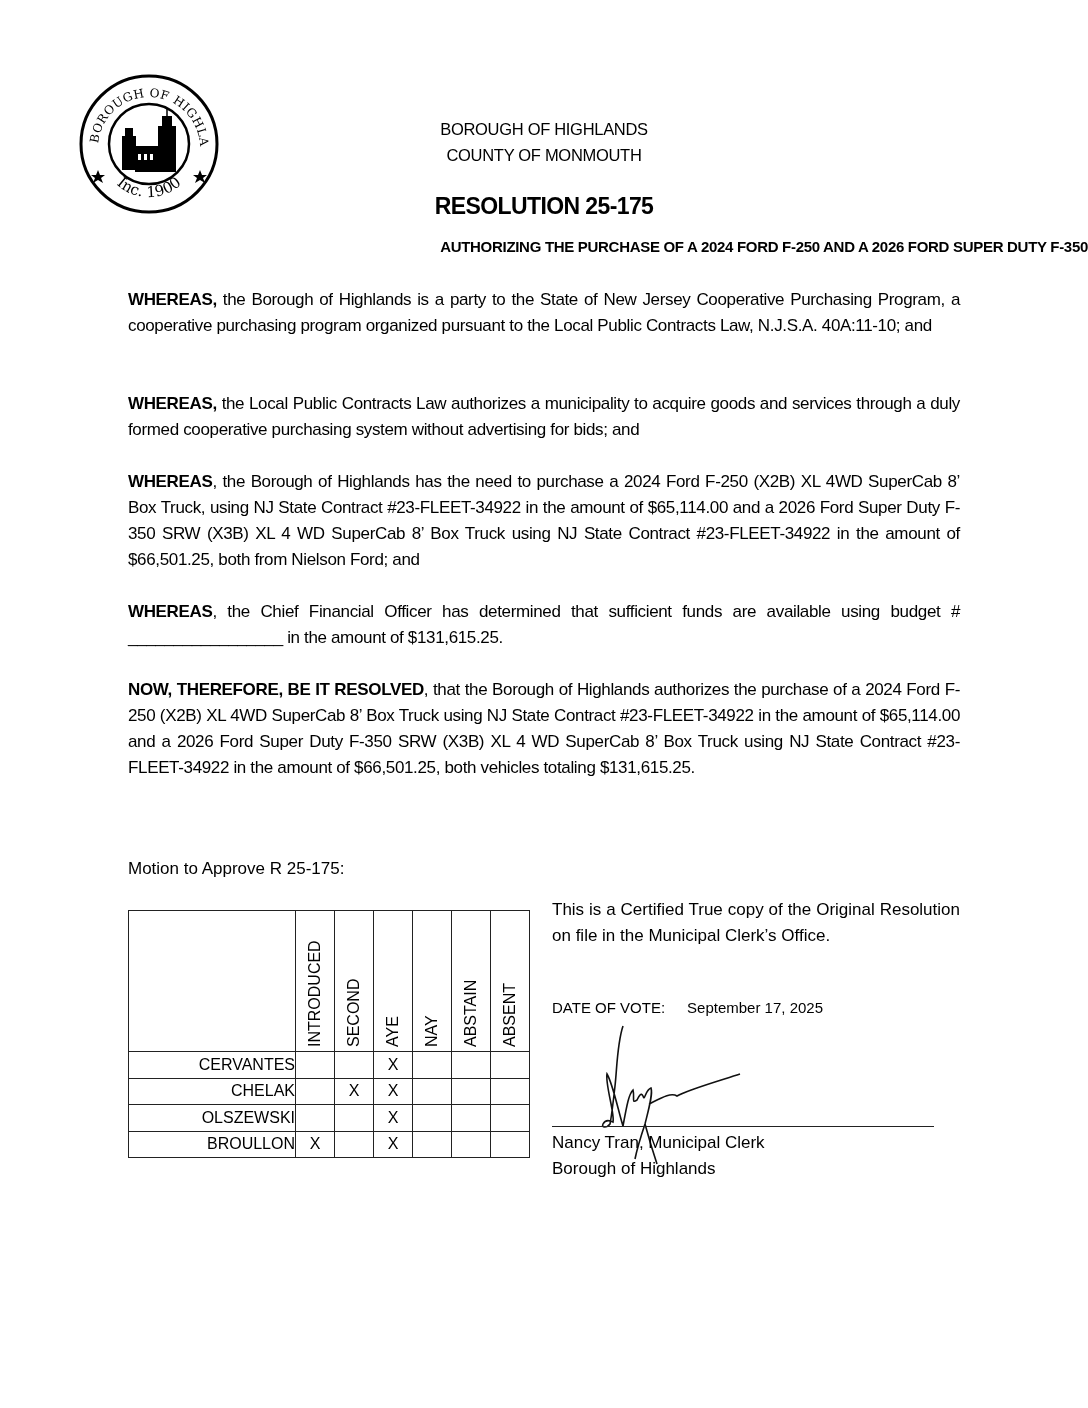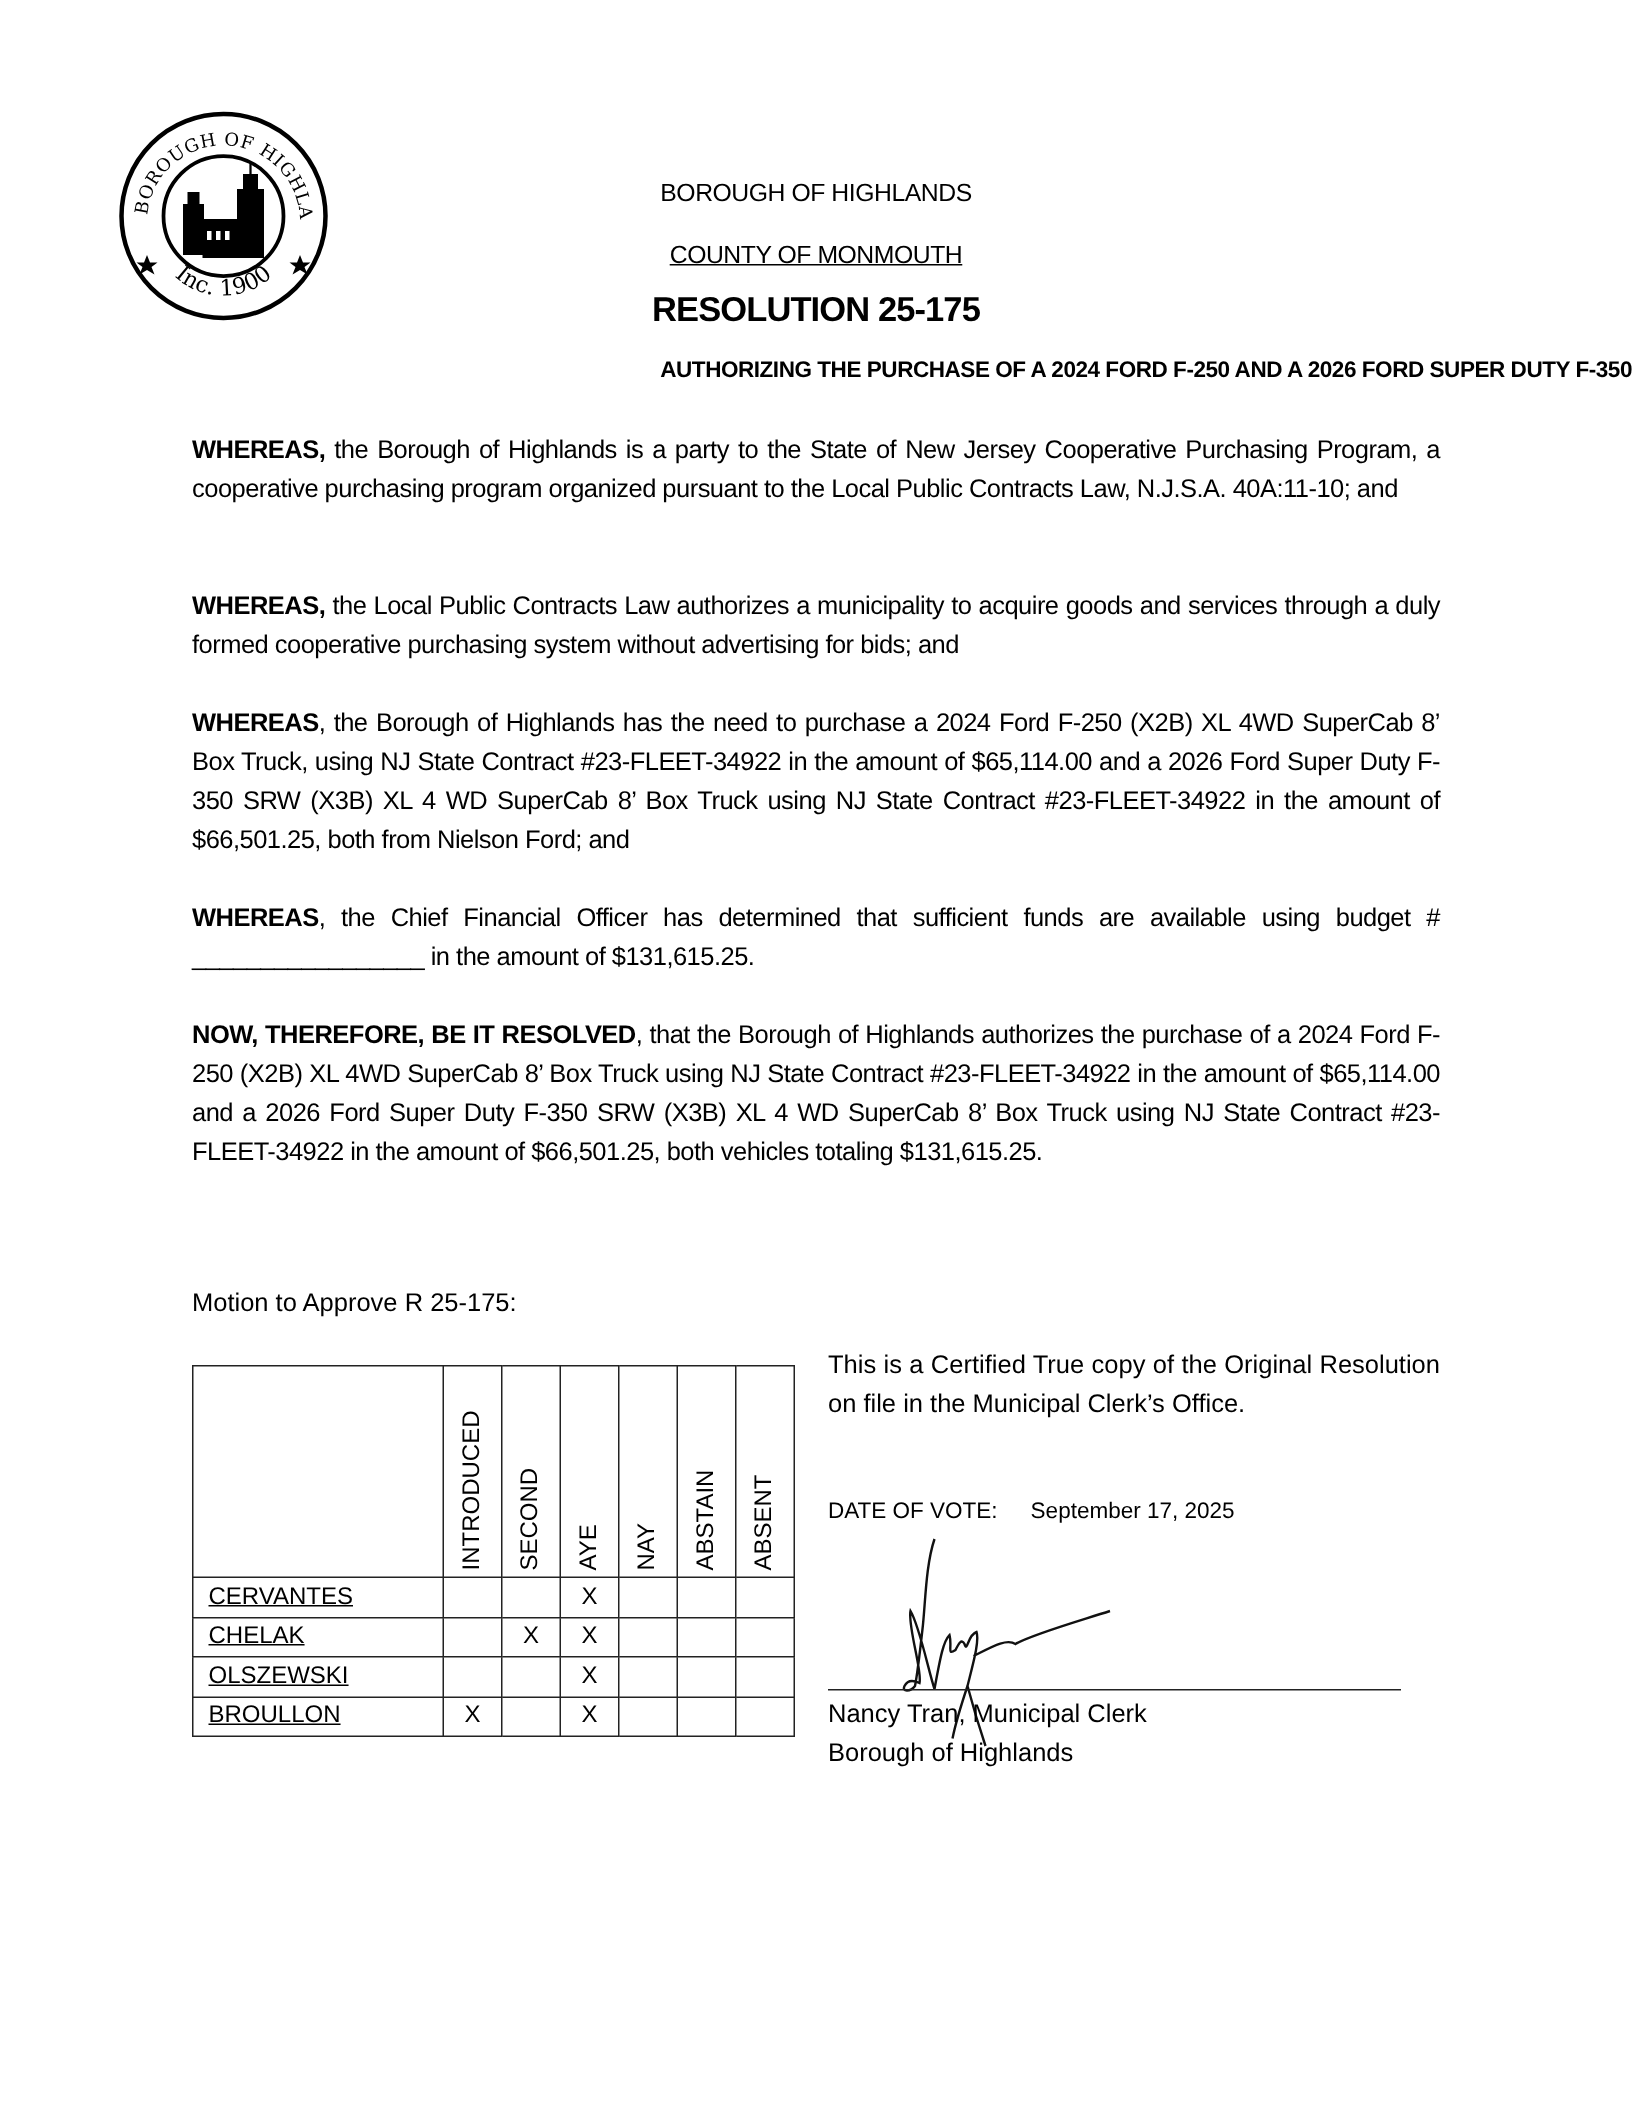--- a/index.html
+++ b/index.html
@@ -1,37 +1,37 @@
 <!DOCTYPE html>
 <html><head>
 <meta charset="utf-8">
 <style>
   html, body { margin: 0; padding: 0; background: #ffffff; }
   body { width: 1088px; height: 1408px; position: relative; overflow: hidden; color: #000; font-family: "Liberation Sans", sans-serif; }
   .seal { position: absolute; left: 78px; top: 74px; width: 142px; height: 140px; }
   .hdr-line { position: absolute; left: 0; width: 1088px; text-align: center; font-size: 16.5px; letter-spacing: -0.3px; }
   #hdr1 { top: 120px; }
-  #hdr2 { top: 161px; text-decoration: underline; }
+  #hdr2 { top: 146px; }
   .title { position: absolute; left: 0; width: 1088px; top: 193px; text-align: center; font-size: 23px; font-weight: bold; letter-spacing: -0.6px; }
   .subtitle { position: absolute; left: 0; width: 1088px; top: 238px; text-align: right; font-size: 15px; font-weight: bold; letter-spacing: -0.3px; }
   .para { position: absolute; left: 128px; width: 832px; font-size: 17px; line-height: 26px; text-align: justify; letter-spacing: -0.35px; }
   .para b { font-weight: bold; }
   #p1 { top: 287px; }
   #p2 { top: 391px; }
   #p3 { top: 469px; }
   #p4 { top: 599px; }
   #p5 { top: 677px; }
   .motion { position: absolute; left: 128px; top: 859px; font-size: 17px; }
   table.votes { position: absolute; left: 128px; top: 910px; border-collapse: collapse; font-size: 16px; }
   table.votes td, table.votes th { border: 1.5px solid #222; padding: 0; }
   table.votes th { height: 140px; width: 38px; font-weight: normal; vertical-align: bottom; position: relative; }
   table.votes th.namecol { width: 166px; }
   .vlabel { position: absolute; left: 50%; bottom: 4px; transform-origin: left bottom; transform: rotate(-90deg) translateY(50%); white-space: nowrap; font-size: 16px; }
   table.votes td { height: 25.5px; text-align: center; }
-  table.votes td.name { text-align: left; padding-left: 10px; text-decoration: underline; }
+  table.votes td.name { text-align: right; padding-left: 10px; }
   .cert { position: absolute; left: 552px; top: 897px; width: 408px; font-size: 17px; line-height: 26px; text-align: justify; }
   .date-row { position: absolute; left: 552px; top: 999px; font-size: 15px; }
   .date-row .date-val { margin-left: 22px; }
   .sig-line { position: absolute; left: 552px; top: 1126px; width: 382px; border-top: 1.5px solid #222; }
   .signature { position: absolute; left: 575px; top: 1024px; width: 200px; height: 150px; }
   .clerk { position: absolute; left: 552px; top: 1130px; font-size: 17px; line-height: 26px; }
 </style>
 </head>
 <body>
 

